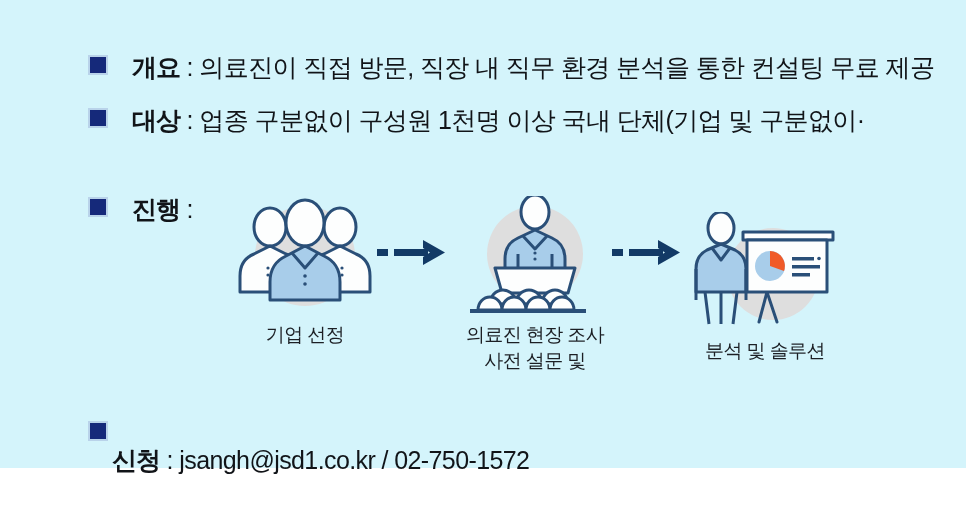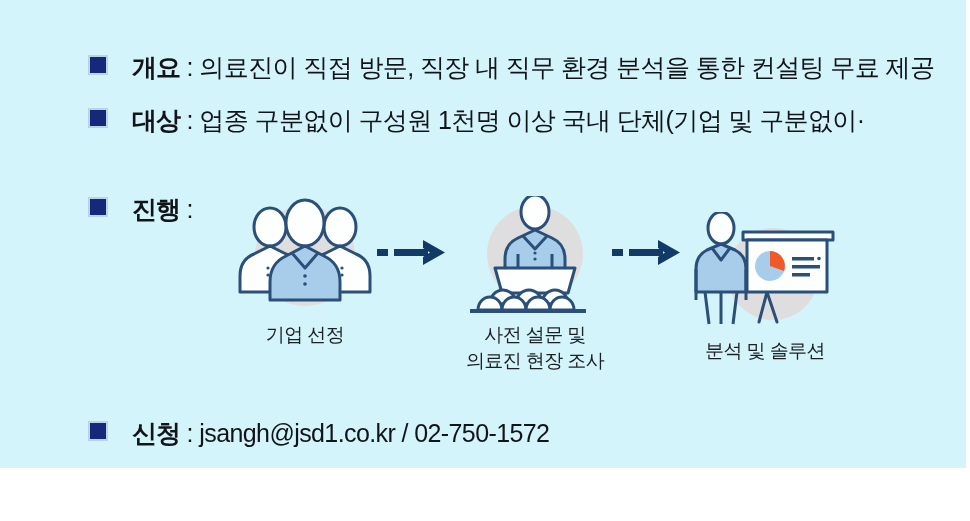--- a/index.html
+++ b/index.html
@@ -48,21 +48,21 @@
     letter-spacing:-1px;
   }
   .sep{font-weight:normal;}
   .body-txt{font-weight:normal;letter-spacing:-0.6px;}
 
   #row-overview{left:88px;top:48px;}
   #row-target{left:88px;top:101px;}
   #row-target .row-text{white-space:normal;width:830px;}
   #row-target .line2{display:block;margin-left:40px;}
   #row-process{left:88px;top:190px;}
-  #row-apply{left:88px;top:414px;}
+  #row-apply{left:88px;top:414px;flex-direction:column;}
   #row-apply .row-text{font-size:25px;}
 
   
   #diagram{
     position:absolute;
     left:190px;top:196px;
     width:700px;height:190px;
   }
   .step{
     position:absolute;
@@ -196,22 +196,22 @@
           <g stroke="#2a4f78" stroke-width="3" fill="#fdfefe">
             <path d="M18 114 a12 13 0 0 1 24 0 Z"></path>
             <path d="M42 114 a12 13 0 0 1 24 0 Z"></path>
             <path d="M66 114 a12 13 0 0 1 24 0 Z"></path>
             <path d="M90 114 a12 13 0 0 1 24 0 Z"></path>
           </g>
           <rect x="10" y="113" width="116" height="4" fill="#2a4f78"></rect>
         </svg>
       </div>
       <div class="step-cap">
+        <div>의료진 현장 조사</div>
         <div>사전 설문 및</div>
-        <div>의료진 현장 조사</div>
       </div>
     </div>
 
     <div class="arrow" id="arrow-2">
       <svg width="75" height="34" viewBox="0 0 75 34">
         <rect x="2" y="13" width="11" height="7" fill="#123a66"></rect>
         <rect x="19" y="13" width="34" height="7" fill="#123a66"></rect>
         <path d="M48 4 L70 16.5 L48 29 L48 21 L55 16.5 L48 12 Z" fill="#123a66"></path>
       </svg>
     </div>

